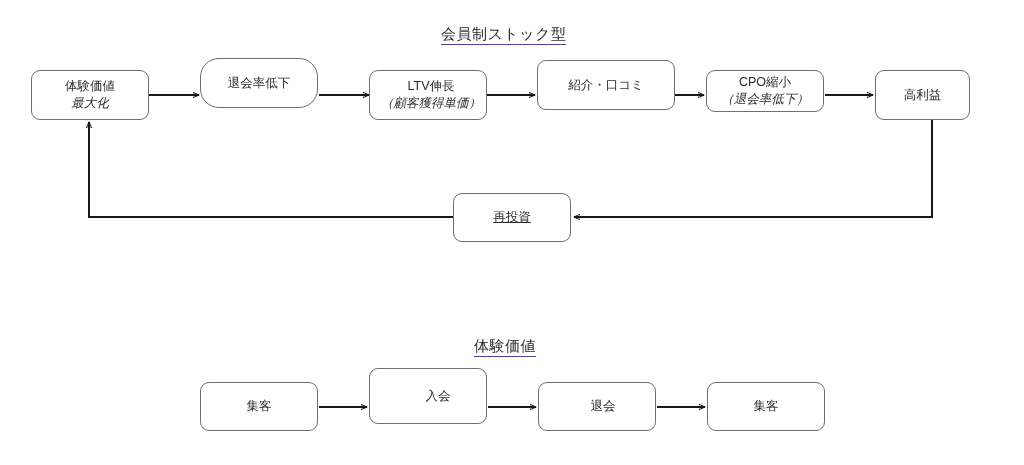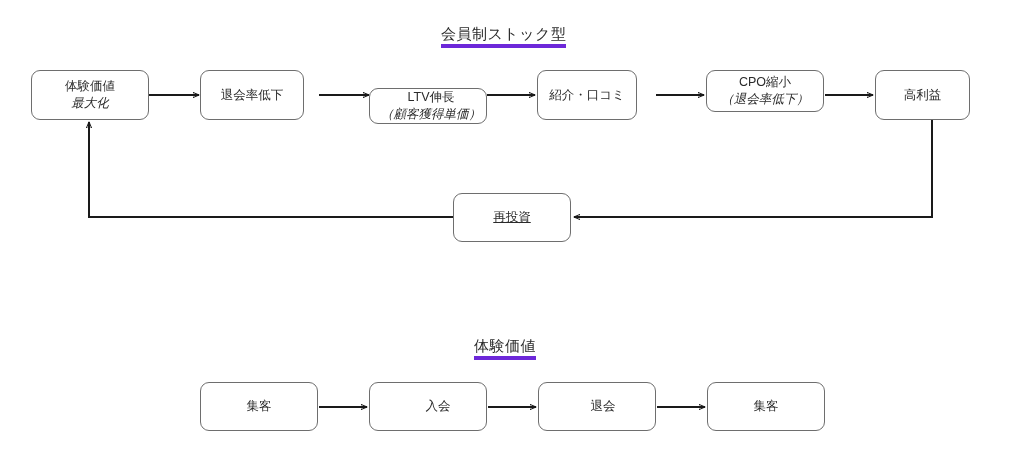--- a/index.html
+++ b/index.html
@@ -22,21 +22,21 @@
     width: 1024px;
     height: 465px;
   }
   .section-title {
     position: absolute;
     font-size: 15px;
     color: #2b2b2b;
     text-align: center;
     white-space: nowrap;
     letter-spacing: 0.5px;
-    border-bottom: 4px solid #6d28d9;
+    border-bottom: 1px solid #6d28d9;
     padding-bottom: 1px;
     line-height: 18px;
   }
   #title-stock {
     left: 441px;
     top: 25px;
   }
   #title-flow {
     left: 474px;
     top: 337px;
@@ -91,30 +91,30 @@
   <line x1="657" y1="407" x2="705" y2="407" stroke-width="2" marker-end="url(#arrowhead)"></line>
 </svg>
 
 <div class="section-title" id="title-stock">会員制ストック型</div>
 
 <div class="node" style="left:31px; top:70px; width:118px; height:50px;justify-content:center;">
   <span class="line1">体験価値</span>
   <span class="line2">最大化</span>
 </div>
 
-<div class="node" style="left:200px; top:70px; width:104px; height:50px;">
+<div class="node" style="left:200px; top:58px; width:118px; height:50px;border-radius:19px;">
   <span class="line1">退会率低下</span>
 </div>
 
-<div class="node" style="left:369px; top:88px; width:118px; height:36px;padding-left:6px;">
+<div class="node" style="left:369px; top:70px; width:118px; height:50px;padding-left:6px;">
   <span class="line1">LTV伸長</span>
   <span class="line2">（顧客獲得単価）</span>
 </div>
 
-<div class="node" style="left:537px; top:70px; width:100px; height:50px;align-items:center;">
+<div class="node" style="left:537px; top:60px; width:138px; height:50px;align-items:center;">
   <span class="line1">紹介・口コミ</span>
 </div>
 
 <div class="node" style="left:706px; top:70px; width:118px; height:42px;">
   <span class="line1">CPO縮小</span>
   <span class="line2">（退会率低下）</span>
 </div>
 
 <div class="node" style="left:875px; top:70px; width:95px; height:50px;">
   <span class="line1">高利益</span>
@@ -123,21 +123,21 @@
 <div class="node" style="left:453px; top:193px; width:118px; height:49px;text-decoration:underline;">
   <span class="line1">再投資</span>
 </div>
 
 <div class="section-title" id="title-flow">体験価値</div>
 
 <div class="node" style="left:200px; top:382px; width:118px; height:49px;">
   <span class="line1">集客</span>
 </div>
 
-<div class="node" style="left:369px; top:382px; width:118px; height:49px;padding-left:20px;">
+<div class="node" style="left:369px; top:368px; width:118px; height:56px;padding-left:20px;">
   <span class="line1">入会</span>
 </div>
 
 <div class="node" style="left:538px; top:382px; width:118px; height:49px;padding-left:12px;">
   <span class="line1">退会</span>
 </div>
 
 <div class="node" style="left:707px; top:382px; width:118px; height:49px;">
   <span class="line1">集客</span>
 </div>

